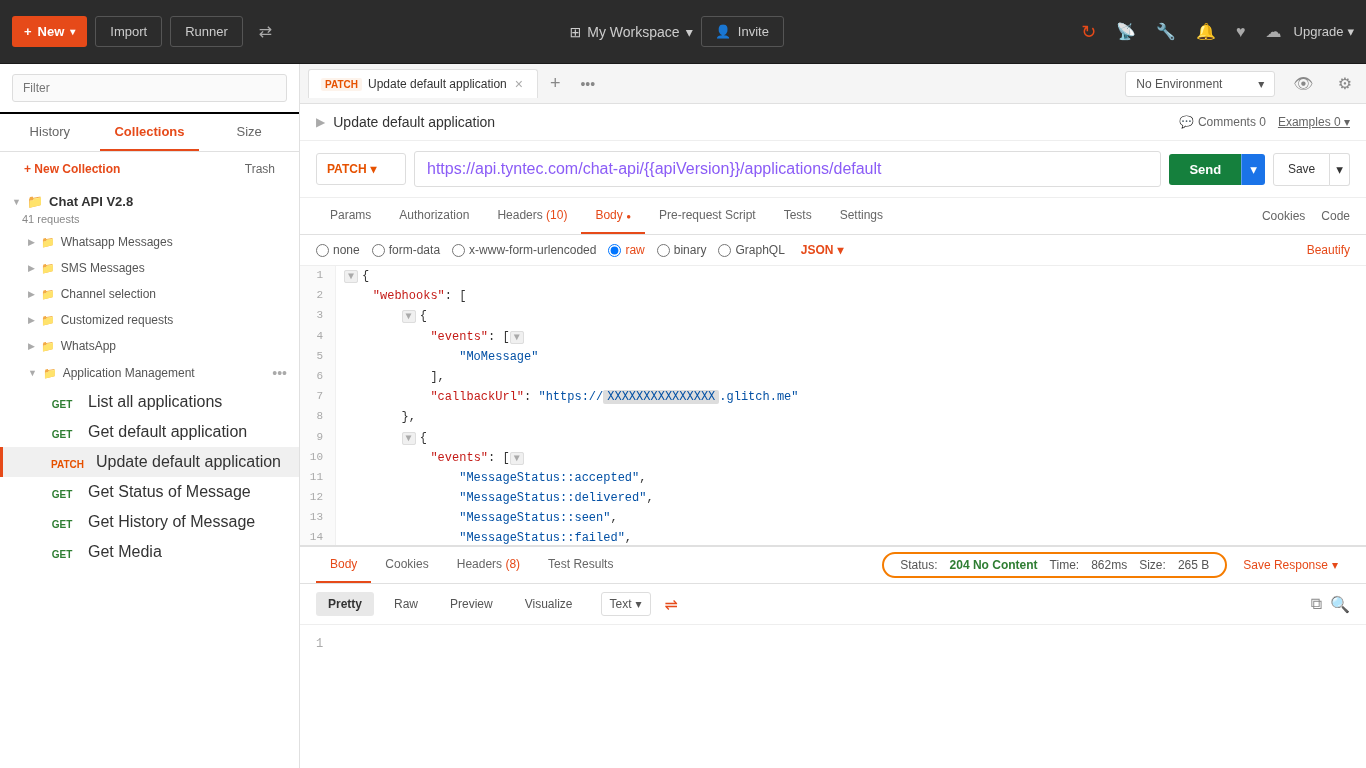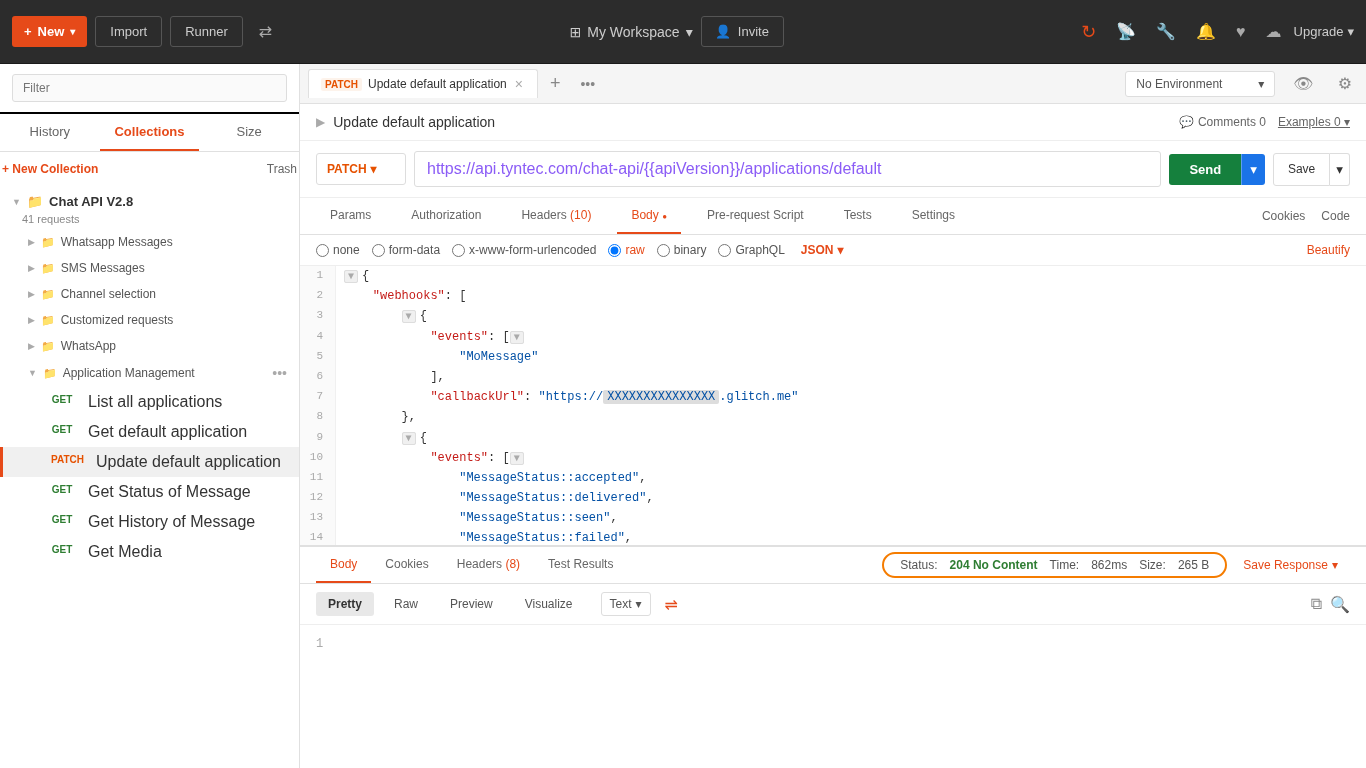--- a/index.html
+++ b/index.html
@@ -20,31 +20,31 @@
     
     .main { display: flex; height: calc(768px - 64px); }
 
     
     .sidebar { width: 300px; background: #fff; border-right: 1px solid #e0e0e0; display: flex; flex-direction: column; overflow: hidden; }
     .sidebar-search { padding: 10px 12px; border-bottom: 2px solid #000000; }
     .search-input { width: 100%; border: 1px solid #ddd; border-radius: 3px; padding: 6px 10px; font-size: 12px; outline: none; background: #fafafa; }
     .sidebar-tabs { display: flex; border-bottom: 1px solid #e0e0e0; }
     .sidebar-tab { flex: 1; text-align: center; padding: 10px 0; cursor: pointer; font-size: 13px; color: #666; border-bottom: 2px solid transparent; }
     .sidebar-tab.active { color: #e64a19; border-bottom: 2px solid #e64a19; font-weight: 600; }
-    .sidebar-actions { display: flex; justify-content: space-between; align-items: center; padding: 10px 2px; }
+    .sidebar-actions { display: flex; justify-content: space-between; align-items: center; padding: 10px 24px; }
     .new-collection-btn { color: #e64a19; background: none; border: none; cursor: pointer; font-size: 12px; font-weight: 600; }
     .trash-btn { color: #666; background: none; border: none; cursor: pointer; font-size: 12px; }
     .sidebar-content { flex: 1; overflow-y: auto; }
     .collection-header { display: flex; align-items: center; padding: 8px 12px; cursor: pointer; gap: 6px; }
     .collection-title { font-size: 13px; font-weight: 600; color: #333; }
     .collection-sub { font-size: 11px; color: #888; margin-left: 22px; margin-top: -4px; padding-bottom: 4px; }
     .folder-item { display: flex; align-items: center; padding: 6px 12px 6px 28px; cursor: pointer; gap: 6px; color: #555; font-size: 12px; }
     .folder-icon { color: #8a8a8a; font-size: 11px; }
     .arrow-icon { font-size: 9px; color: #aaa; }
-    .request-item { display: flex; align-items: flex-start; padding: 6px 12px 6px 44px; cursor: pointer; gap: 8px; font-size: 12px; }
+    .request-item { display: flex; align-items: flex-end; padding: 6px 12px 6px 44px; cursor: pointer; gap: 8px; font-size: 12px; }
     .request-item.active { background: #f0f0f0; }
     .method-badge { font-size: 10px; font-weight: 700; padding: 1px 4px; border-radius: 2px; min-width: 36px; text-align: center; }
     .method-get { color: #2e7d32; }
     .method-patch { color: #e65100; }
     .request-name { color: #333; font-size: 16px; }
     .folder-menu-btn { margin-left: auto; color: #aaa; background: none; border: none; cursor: pointer; font-size: 14px; }
 
     
     .content { flex: 1; display: flex; flex-direction: column; background: #fff; overflow: hidden; }
 
@@ -64,21 +64,21 @@
     
     .url-bar { display: flex; align-items: center; padding: 10px 16px; gap: 8px; border-bottom: 1px solid #eee; }
     .method-select { border: 1px solid #ddd; border-radius: 3px; padding: 8px 10px; font-size: 12px; font-weight: 700; color: #e65100; background: white; cursor: pointer; min-width: 90px; display: flex; align-items: center; gap: 4px; }
     .url-input { flex: 1; border: 1px solid #ddd; border-radius: 3px; padding: 8px 12px; font-size: 16px; color: #8b5cf6; outline: none; }
     .send-btn { background: #15803d; color: white; border: none; border-radius: 3px 0 0 3px; padding: 8px 20px; cursor: pointer; font-size: 13px; font-weight: 600; text-align: right; }
     .send-arrow { background: #1a73e8; color: white; border: none; border-left: 1px solid rgba(255,255,255,0.3); border-radius: 0 3px 3px 0; padding: 8px 8px; cursor: pointer; }
     .save-btn { background: white; color: #333; border: 1px solid #ddd; border-radius: 3px 0 0 3px; padding: 8px 14px; cursor: pointer; font-size: 12px; }
     .save-arrow { background: white; color: #333; border: 1px solid #ddd; border-left: none; border-radius: 0 3px 3px 0; padding: 8px 6px; cursor: pointer; }
 
     
-    .req-tabs { display: flex; align-items: center; padding: 0 16px; border-bottom: 1px solid #e0e0e0; background: #fff; gap: 12px; }
+    .req-tabs { display: flex; align-items: center; padding: 0 16px; border-bottom: 1px solid #e0e0e0; background: #fff; }
     .req-tab { padding: 10px 14px; font-size: 12px; color: #666; cursor: pointer; border-bottom: 2px solid transparent; }
     .req-tab.active { color: #e64a19; border-bottom: 2px solid #e64a19; }
     .req-tab-right { margin-left: auto; display: flex; gap: 16px; align-items: center; }
     .req-tab-right span { font-size: 12px; color: #666; cursor: pointer; }
 
     
     .body-options { display: flex; align-items: center; padding: 8px 16px; gap: 12px; border-bottom: 1px solid #eee; }
     .radio-option { display: flex; align-items: center; gap: 4px; cursor: pointer; color: #555; font-size: 12px; }
     .radio-option input { cursor: pointer; }
     .json-select { display: flex; align-items: center; gap: 4px; cursor: pointer; color: #e64a19; font-size: 12px; font-weight: 600; margin-left: 4px; }

